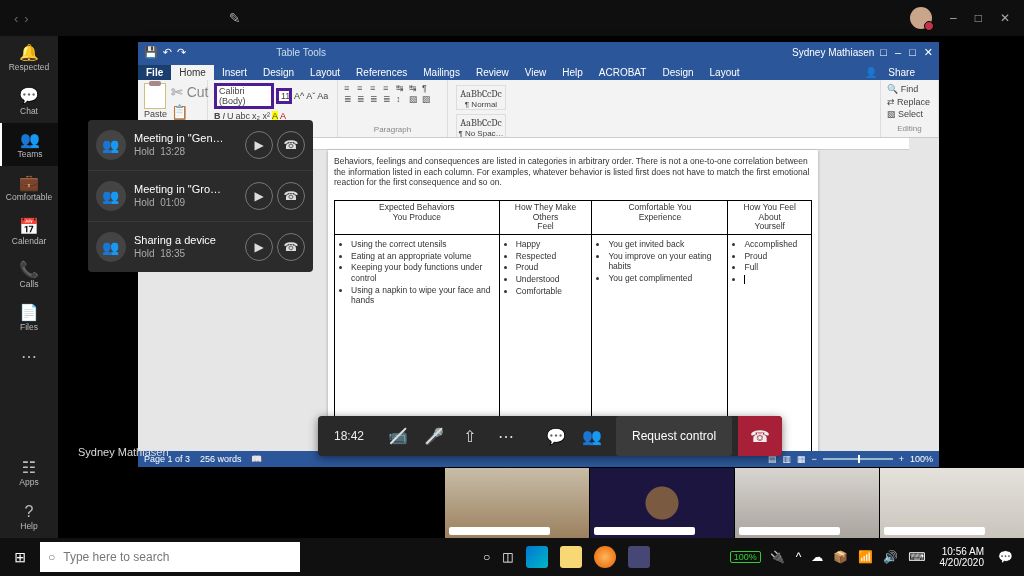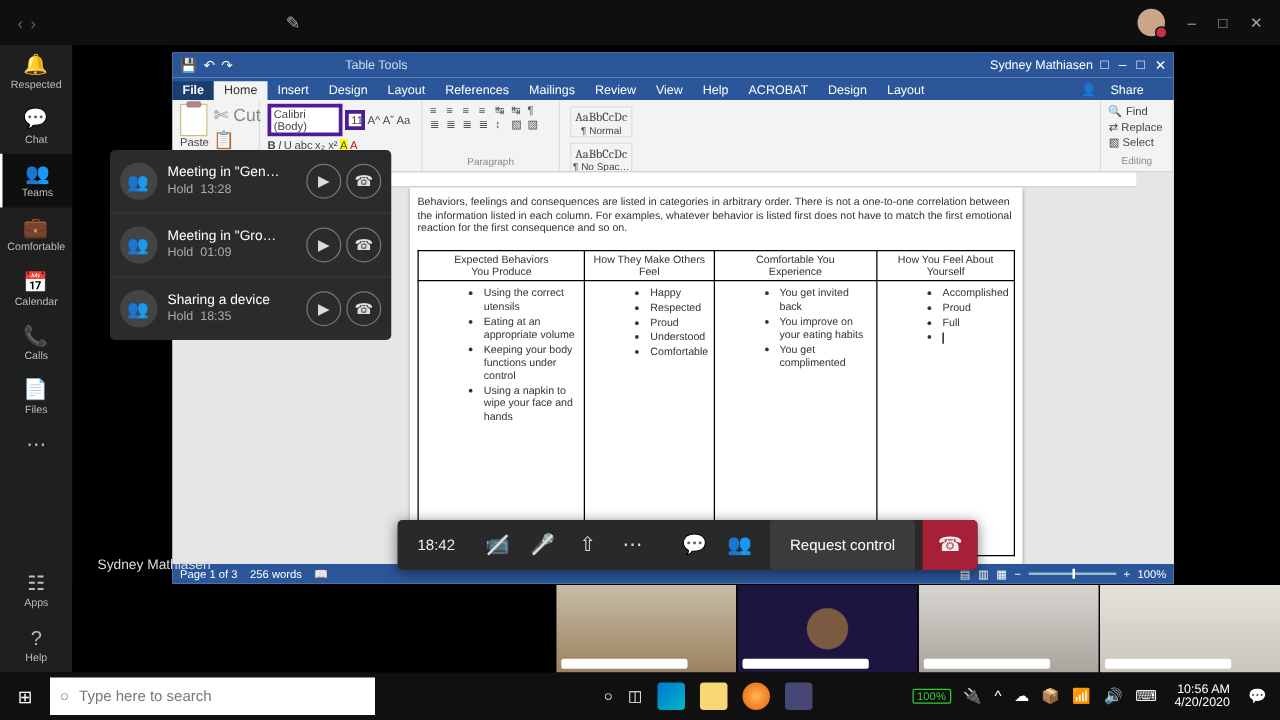--- a/index.html
+++ b/index.html
@@ -96,21 +96,21 @@
   .edit { width:58px; font-size:9px; line-height:1.4;}
   
   .doc-area { flex:1; background:#e6e6e6; position:relative; overflow:hidden;}
   .ruler { height:12px; background:#fff; border-bottom:1px solid #ccc; margin:0 30px;}
   .page { position:absolute; top:12px; left:190px; width:490px; background:#fff; box-shadow:0 1px 3px rgba(0,0,0,.3); padding:6px; font-size:9px; min-height:310px;}
   .intro { font-size:8.5px; line-height:1.25; margin-bottom:12px;}
   table.beh { width:100%; border-collapse:collapse; font-size:8.5px;}
   table.beh th, table.beh td { border:1px solid #000; padding:2px 4px; vertical-align:top;}
   table.beh th { font-weight:400; text-align:center; background:#fff; line-height:1.15; height:24px;}
   table.beh ul { margin:2px 0 2px 12px; padding:0;}
-  table.beh li { margin-bottom:1px; line-height:1.25;margin-left:36px;}
+  table.beh li { margin-bottom:1px; line-height:1.25;}
   .cursor{border-left:1px solid #000; display:inline-block; height:9px; vertical-align:middle;}
   
   .word-status { height:16px; background:var(--word-blue); color:#fff; font-size:9px; display:flex; align-items:center; padding:0 6px; gap:10px;}
   .word-status .right{margin-left:auto; display:flex; gap:6px; align-items:center;}
   .zoom-track{width:70px; height:2px; background:#9bc; position:relative;}
   .zoom-track::before{content:""; position:absolute; left:50%; top:-3px; width:2px; height:8px; background:#fff;}
   
   .holds {
     position:absolute;
     left:30px; top:84px;

